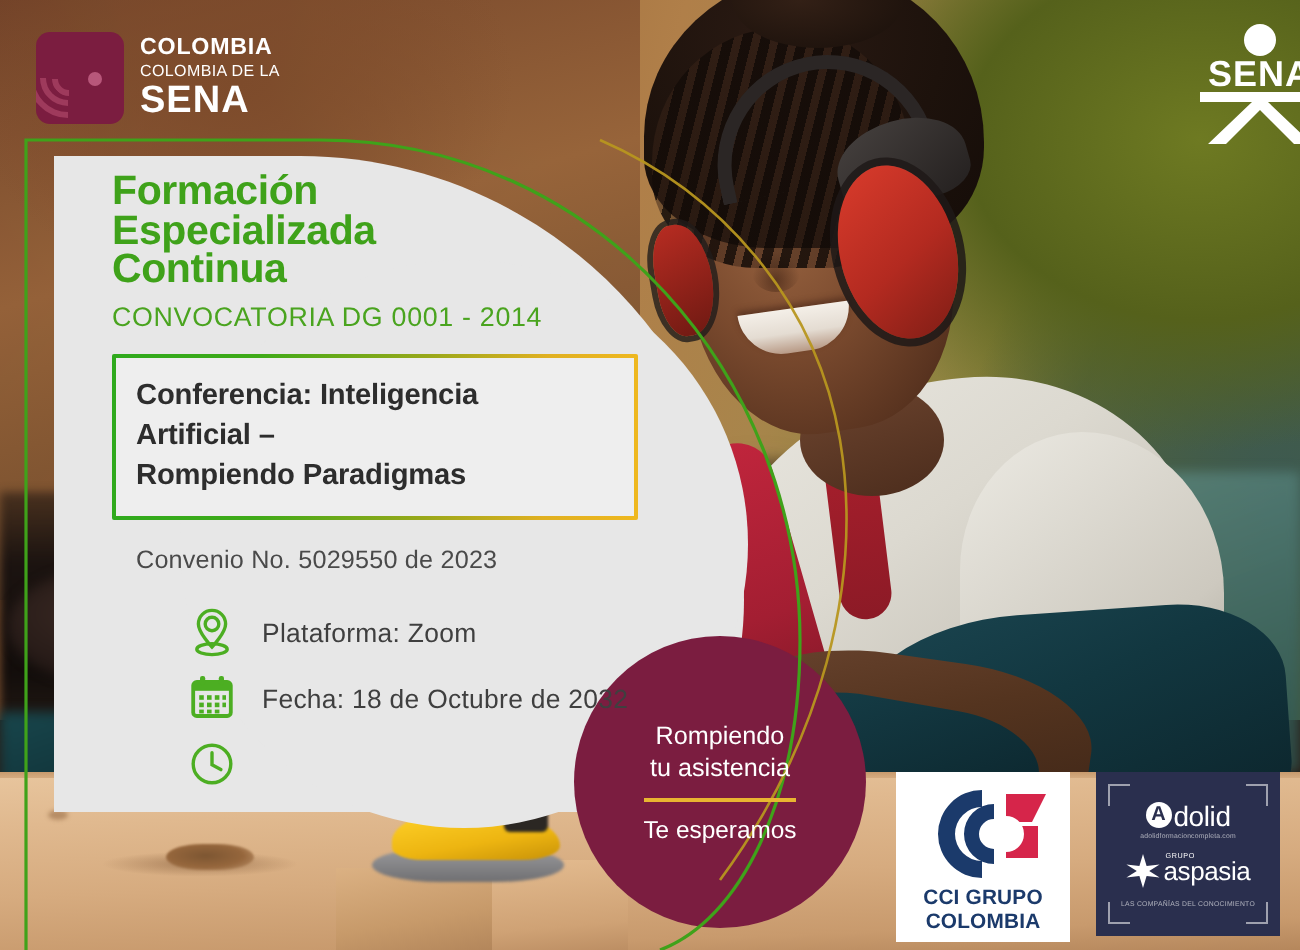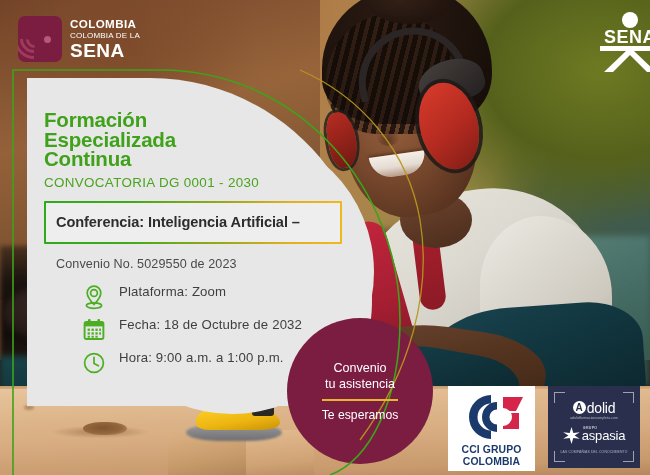--- a/index.html
+++ b/index.html
@@ -237,38 +237,38 @@
   }
 
   
   .frame-svg { position:absolute; left:0; top:0; width:650px; height:475px; pointer-events:none; }
   .panel-mask {
     position:absolute; left:0; top:0; width:650px; height:475px;
     pointer-events:none;
   }
 
   
-  .content { position:absolute; left:44px; top:86px; width:325px;margin-top:24px; }
+  .content { position:absolute; left:56px; top:86px; width:325px; }
   .headline {
     color:#3fa21a;
     font-weight:bold;
     font-size:20.5px;
     line-height:19.5px;
     letter-spacing:-.2px;
   }
   .headline div { white-space:nowrap; }
   .convocatoria {
     color:#4aa41f;
     font-size:13.4px;
     letter-spacing:.35px;
     margin-top:6px;
   }
   .title-box {
     margin-top:11px;
-    width:298px;
+    width:263px;
     padding:9px 28px 10px 10px;
     background:#eeeeee;
     border:2px solid transparent;
     border-radius:1px;
     background-image:linear-gradient(#eeeeee,#eeeeee),
       linear-gradient(92deg,#2faa1d 0%,#3faa18 28%,#9aa81a 60%,#e0b021 82%,#efb81f 100%);
     background-origin:border-box;
     background-clip:padding-box, border-box;
   }
   .title-box div {
@@ -280,21 +280,21 @@
   }
   .convenio {
     margin-top:13px;
     margin-left:12px;
     color:#4a4a4a;
     font-size:12.6px;
     letter-spacing:.1px;
   }
   .details { margin-top:13px; margin-left:38px; }
   .detail-row {
-    display:flex; gap:13px;
+    display:flex; align-items:center; gap:13px;
     height:33px;
   }
   .detail-row .ico { width:24px; height:26px; flex:0 0 24px; display:block; }
   .detail-row .txt {
     color:#3f3f3f; font-size:13.2px; letter-spacing:.15px;
   }
 
   
   .maroon-circle {
     position:absolute; left:287px; top:318px; width:146px; height:146px;
@@ -492,24 +492,25 @@
     </svg>
   </div>
 
   <div class="content">
     <div class="headline">
       <div>Formación</div>
       <div>Especializada</div>
       <div>Continua</div>
     </div>
 
-    <div class="convocatoria">CONVOCATORIA DG 0001 - 2030</div>
+    <div class="convocatoria">CONVOCATORIA DG 0001 - 2014</div>
 
     <div class="title-box">
       <div>Conferencia: Inteligencia Artificial –</div>
+      <div>Rompiendo Paradigmas</div>
     </div>
 
     <div class="convenio">Convenio No. 5029550 de 2023</div>
 
     <div class="details">
       <div class="detail-row">
         <svg class="ico" viewBox="0 0 24 26">
           <path d="M12,2.2 C8.2,2.2 5.2,5.2 5.2,9 C5.2,13.4 12,20.5 12,20.5 C12,20.5 18.8,13.4 18.8,9 C18.8,5.2 15.8,2.2 12,2.2 Z" fill="none" stroke="#4cae22" stroke-width="1.7"></path>
           <circle cx="12" cy="9" r="3.4" fill="none" stroke="#4cae22" stroke-width="1.7"></circle>
           <ellipse cx="12" cy="21.6" rx="7.6" ry="2.7" fill="none" stroke="#4cae22" stroke-width="1.7"></ellipse>
@@ -538,28 +539,27 @@
           </g>
         </svg>
         <span class="txt">Fecha: 18 de Octubre de 2032</span>
       </div>
 
       <div class="detail-row">
         <svg class="ico" viewBox="0 0 24 26">
           <circle cx="12" cy="13" r="9.4" fill="none" stroke="#4cae22" stroke-width="1.7"></circle>
           <path d="M12,7.4 L12,13.4 L16.4,15.8" fill="none" stroke="#4cae22" stroke-width="1.7" stroke-linecap="round"></path>
         </svg>
-        <span class="txt">Hora: 9:00 a.m. a 1:00 p.m.</span>
       </div>
     </div>
   </div>
 
   <div class="mc-text">
     <div class="mc-top">
-      <div>Convenio</div>
+      <div>Rompiendo</div>
       <div>tu asistencia</div>
     </div>
     <div class="mc-rule"></div>
     <div class="mc-bottom">Te esperamos</div>
   </div>
 
   <div class="logo-cci">
     <div class="cci-mark">
       <svg viewBox="0 0 77 52" style="width:77px;height:52px;">
         <path d="M38,4 A22,22 0 1 0 38,48 L38,39.5 A13.5,13.5 0 1 1 38,12.5 Z" fill="#1b3a6b"></path>

